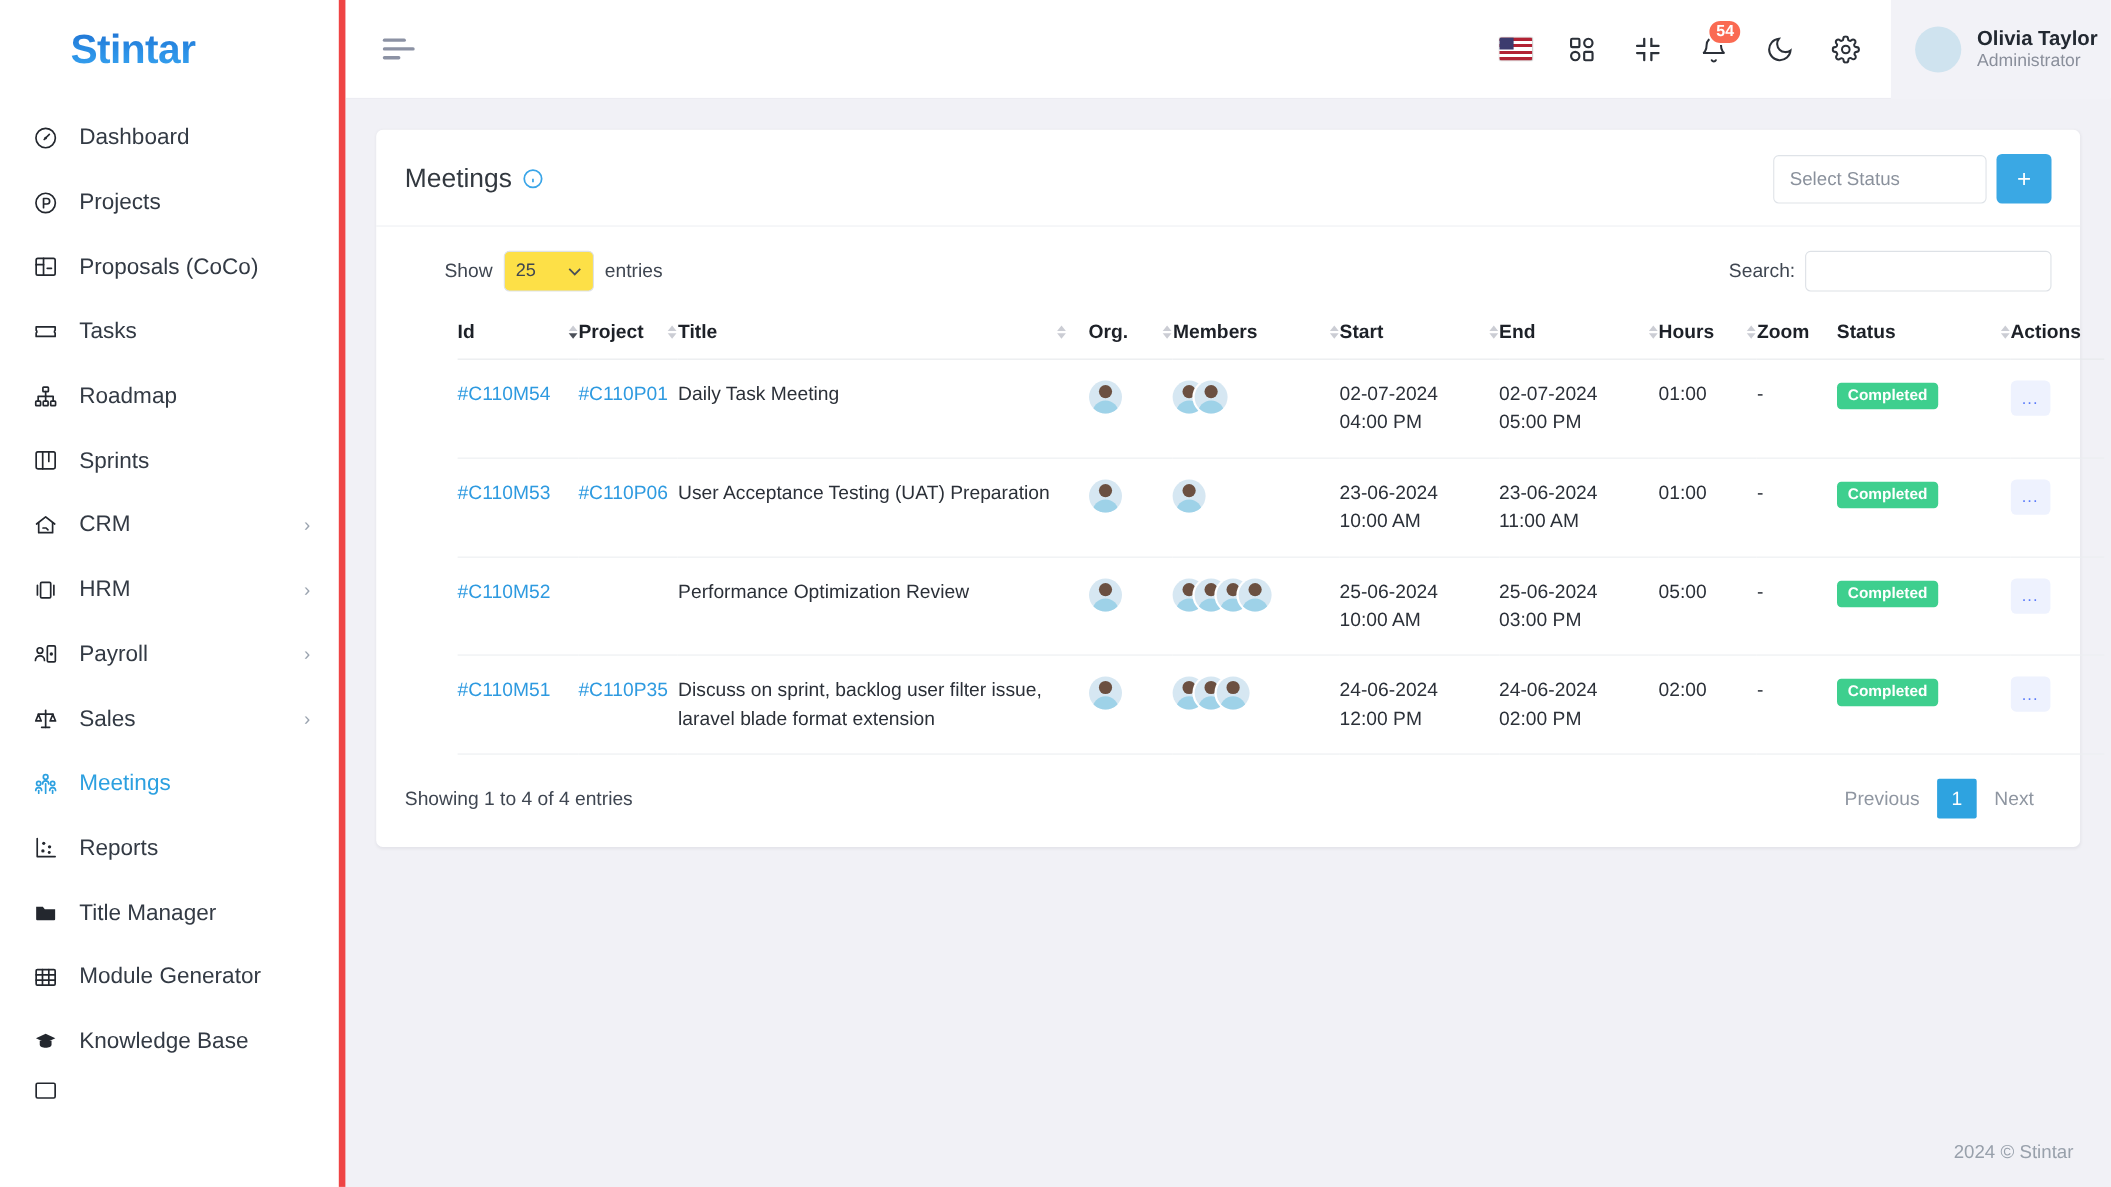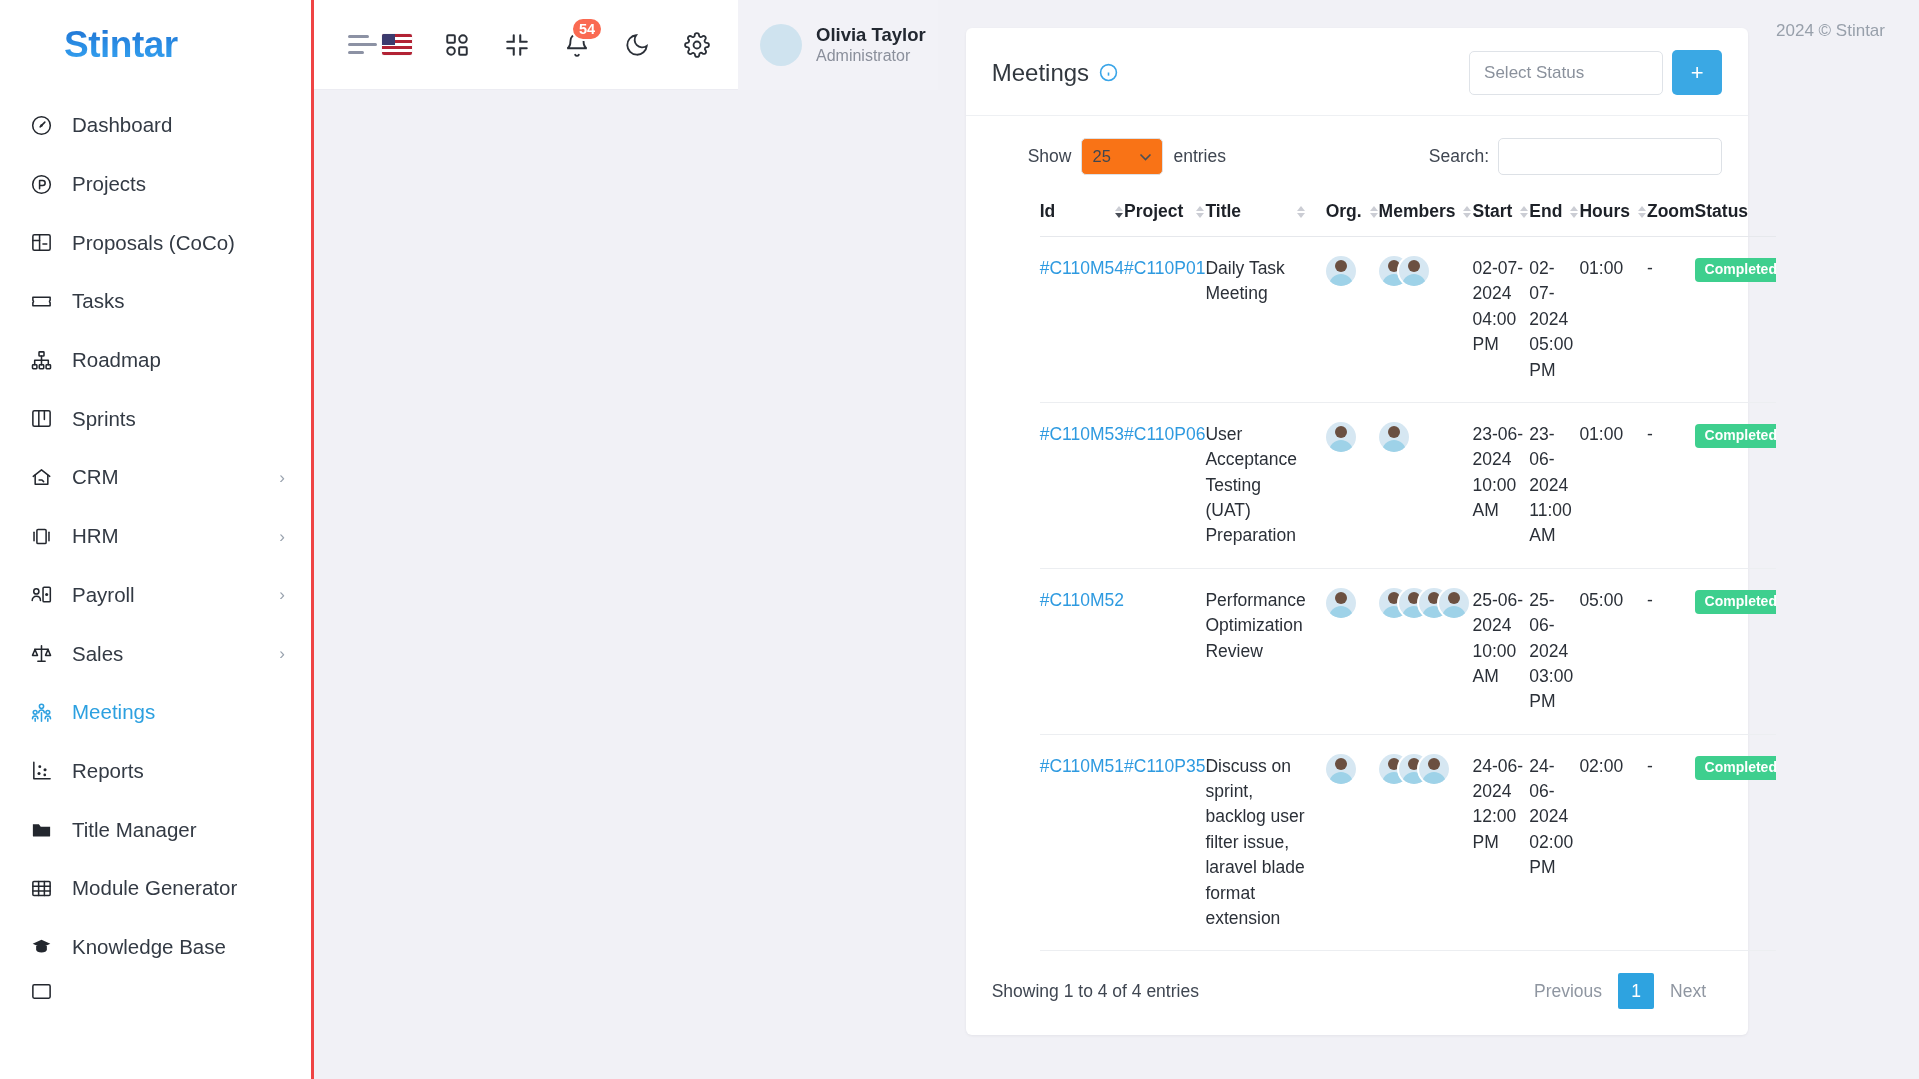--- a/index.html
+++ b/index.html
@@ -8,21 +8,21 @@
     font-family: "Liberation Sans", sans-serif;
     background: #f1f1f6;
     overflow: hidden;
   }
   .app { display: flex; width: 1919px; height: 1079px; }
 
   
   .sidebar {
     width: 314px; min-width: 314px; height: 1079px;
     background: #ffffff;
-    border-right: 3px solid #ef4444;
+    border-right: 6px solid #ef4444;
     display: flex; flex-direction: column;
     position: relative; overflow: hidden;
   }
   .brand {
     height: 90px; display: flex; align-items: center;
     padding-left: 64px;
   }
   .brand-text {
     font-size: 37px; font-weight: bold; letter-spacing: -0.5px;
     background: linear-gradient(180deg, #1f6fd0 0%, #2c93e8 60%, #3aa5f0 100%);
@@ -44,21 +44,21 @@
   .nav-item .ico svg { width: 23px; height: 23px; display: block; }
   .nav-item .lbl { white-space: nowrap; }
   .nav-item.active { color: #2ca0e0; }
   .nav-item.active .ico svg { stroke: #2ca0e0; fill: none; }
   .nav-item .chev {
     margin-left: auto; color: #9aa3af; font-size: 17px; line-height: 1;
   }
   .nav-item.partial { height: 30px; overflow: hidden; }
 
   
-  .main { flex: 1; height: 1079px; display: flex; overflow: hidden; }
+  .main { flex: 1; height: 1079px; display: flex; flex-direction: column; overflow: hidden; }
 
   .topbar {
     height: 90px; background: #ffffff;
     display: flex; align-items: center;
     border-bottom: 1px solid #ececf2;
   }
   .hamburger {
     margin-left: 34px; width: 34px; height: 26px;
     display: flex; flex-direction: column; justify-content: center; gap: 5px;
     cursor: pointer;
@@ -140,21 +140,21 @@
     font-size: 22px; line-height: 1; cursor: pointer;
     display: flex; align-items: center; justify-content: center;
   }
 
   .card-body { padding: 22px 26px 0 26px; }
 
   .table-controls { display: flex; align-items: center; padding-bottom: 14px; margin-left: 36px; }
   .show-entries { display: flex; align-items: center; gap: 10px; font-size: 17.5px; color: #3f4651; }
   .len-select {
     position: relative; width: 82px; height: 37px;
-    border: 1px solid #dde1e6; border-radius: 5px; background: #f97316;
+    border: 1px solid #dde1e6; border-radius: 5px; background: #fde047;
     display: flex; align-items: center; padding: 0 10px;
     font-size: 16.5px; color: #3f4651; cursor: pointer;
   }
   .len-select .caret {
     position: absolute; right: 10px; width: 13px; height: 8px;
   }
   .search-wrap { margin-left: auto; display: flex; align-items: center; gap: 9px; font-size: 17.5px; color: #3f4651; }
   .search-input {
     width: 224px; height: 37px; border: 1px solid #dde1e6; border-radius: 5px;
     padding: 0 10px; font-size: 16px; font-family: inherit; outline: none; color: #333;

